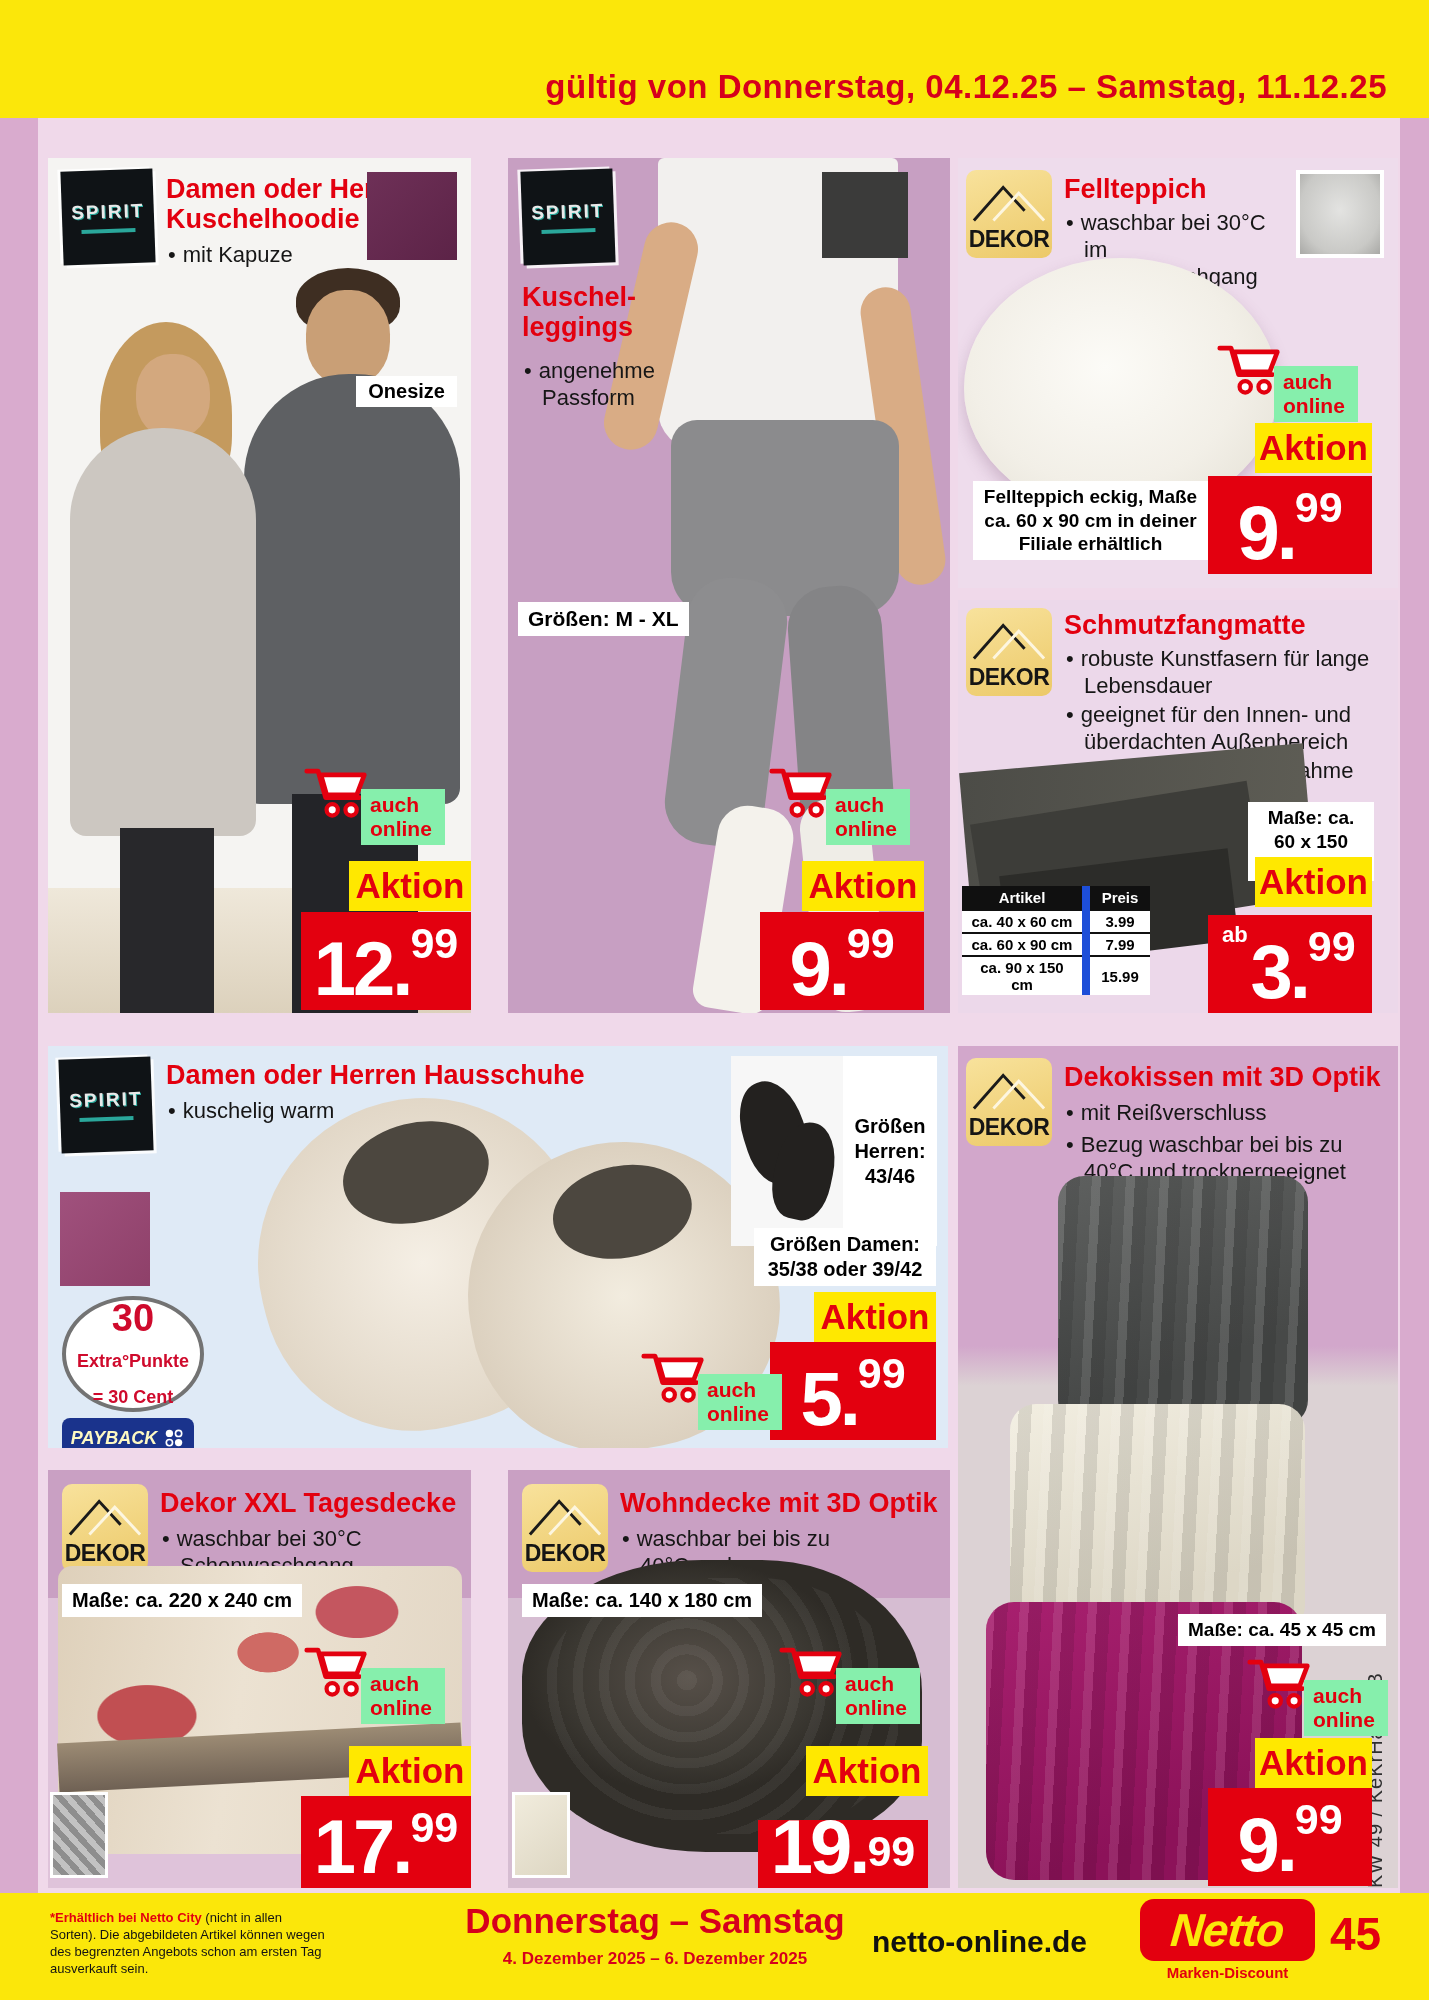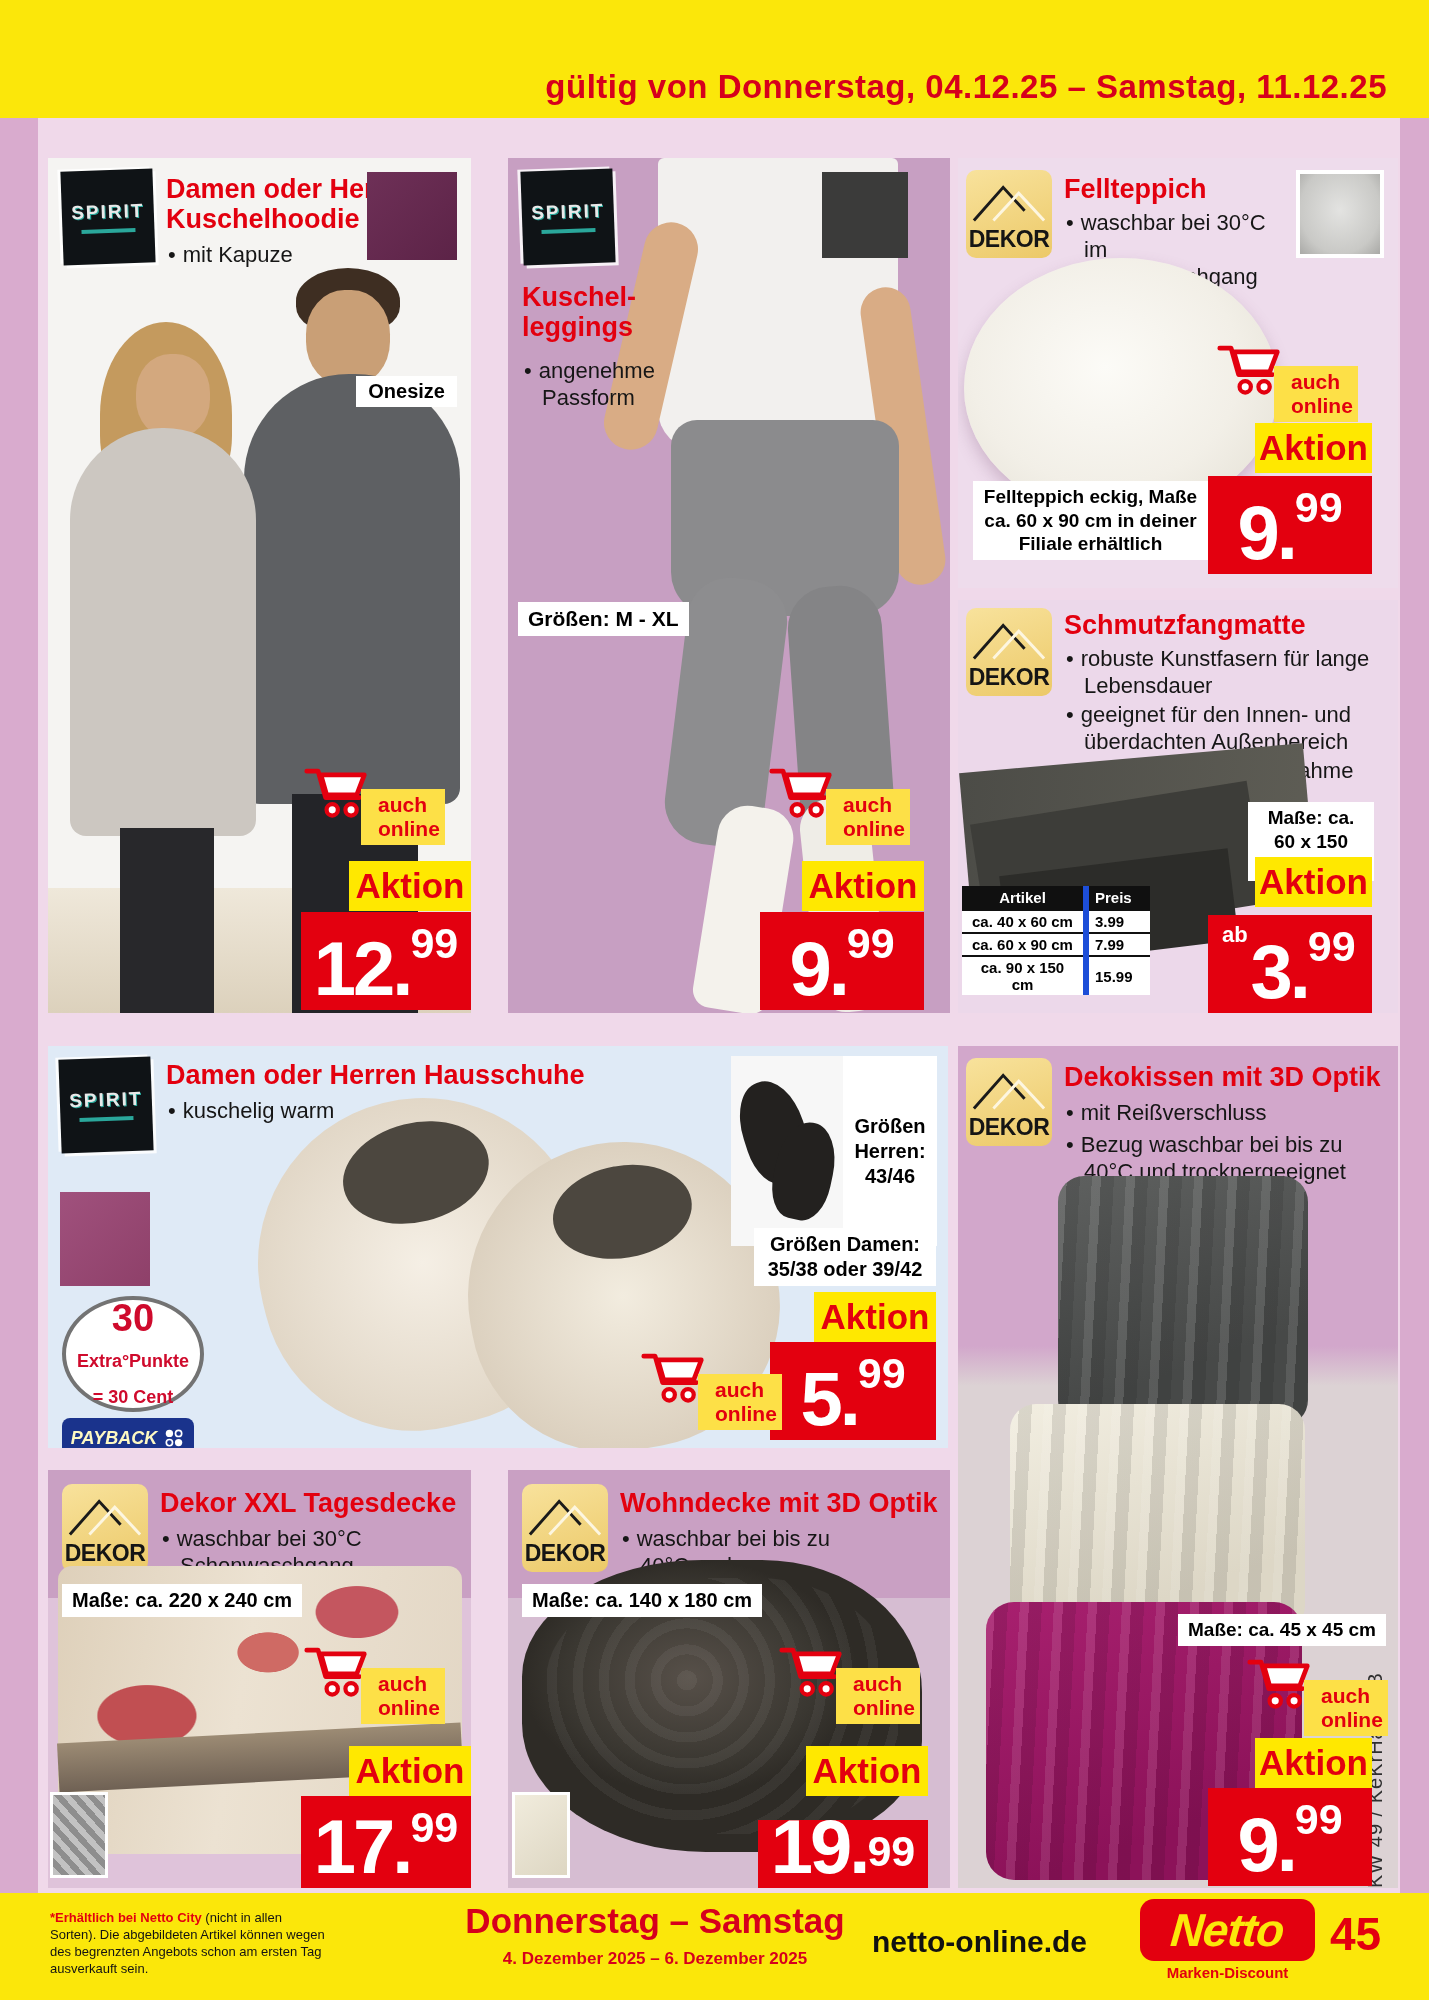--- a/index.html
+++ b/index.html
@@ -63,22 +63,22 @@
            display:flex; align-items:flex-end; justify-content:center;
            padding-bottom:12px; width:170px; height:98px; }
   .p-int, .p-sep { font-size:76px; line-height:0.78; letter-spacing:-3px; }
   .p-cents { font-size:43px; line-height:1; align-self:flex-start; margin-top:10px; }
   .price .ab { position:absolute; left:14px; top:7px; font-size:22px; letter-spacing:0; }
   .price.has-ab { padding-left:26px; }
 
   
   .online { position:absolute; display:flex; align-items:flex-start; z-index:5; }
   .cart { width:66px; height:56px; flex:0 0 auto; margin-right:-8px; }
-  .online-label { background:#fde047; color:#e3000f; font-weight:bold; font-size:21px;
-                  line-height:1.15; padding:4px 17px; margin-top:26px; width:84px; }
+  .online-label { background:#86efac; color:#e3000f; font-weight:bold; font-size:21px;
+                  line-height:1.15; padding:4px 9px; margin-top:26px; width:84px; }
 
   
   .spirit { position:absolute; width:92px; height:94px; background:#0f1316;
             transform:rotate(-2deg); display:flex; flex-direction:column;
             align-items:center; justify-content:center;
             box-shadow:3px 3px 0 rgba(255,255,255,0.85), -3px -2px 0 rgba(255,255,255,0.85); }
   .spirit-name { color:#e9e9e9; font-weight:bold; font-size:19px; letter-spacing:2px;
                  text-shadow:1px 1px 0 #2aa79b; }
   .spirit-bar { width:58%; height:4px; background:#2aa79b; margin-top:6px; }
 
@@ -176,21 +176,21 @@
   .wohn-blob { left:14px; top:90px; width:400px; height:292px;
         border-radius:45% 40% 42% 46% / 40% 45% 38% 44%;
         background:radial-gradient(closest-side at 42% 40%, #575049, #3a3731 75%, #2e2b26); }
   .wohn-blob::after { content:""; position:absolute; inset:6%; border-radius:inherit;
         background:repeating-radial-gradient(circle at 40% 40%, rgba(255,255,255,0.05) 0 10px, transparent 10px 26px); }
 
   .mat-table { position:absolute; border-collapse:collapse; font-weight:bold; font-size:15px; }
   .mat-table th { background:#101010; color:#fff; padding:3px 6px; }
   .mat-table td { background:#fff; color:#000; padding:2px 6px; border-top:2px solid #101010; }
   .mat-table th:first-child, .mat-table td:first-child { width:124px; text-align:center; }
-  .mat-table th:last-child,  .mat-table td:last-child  { width:64px; text-align:left; border-left:6px solid #1d4ed8; }
+  .mat-table th:last-child,  .mat-table td:last-child  { width:64px; text-align:center; border-left:8px solid #1d4ed8; }
 </style>
 </head>
 <body>
 
 <div class="page">
 
   <header class="banner">
     <div class="validity">gültig von Donnerstag, 04.12.25 – Samstag, 11.12.25</div>
   </header>
   <div class="edge-l"></div>

